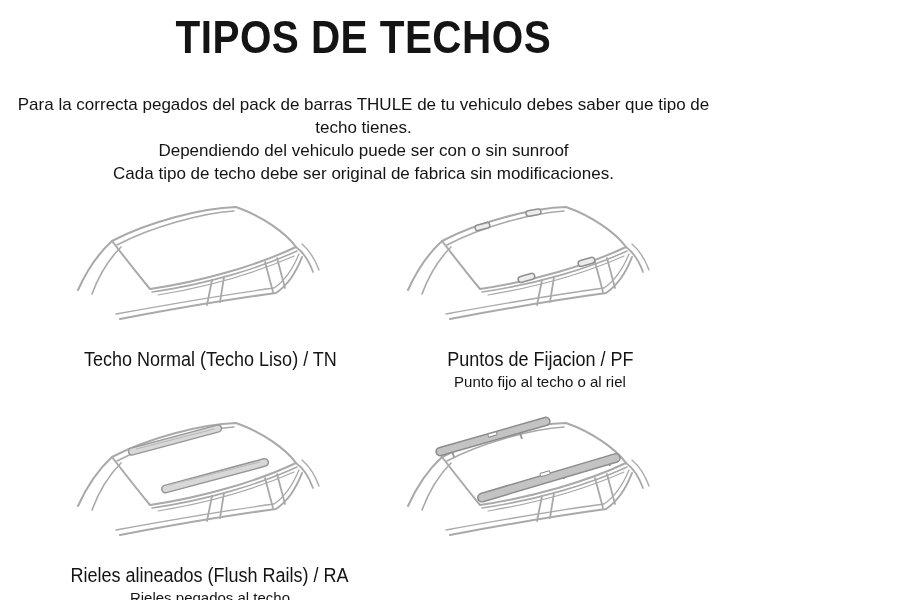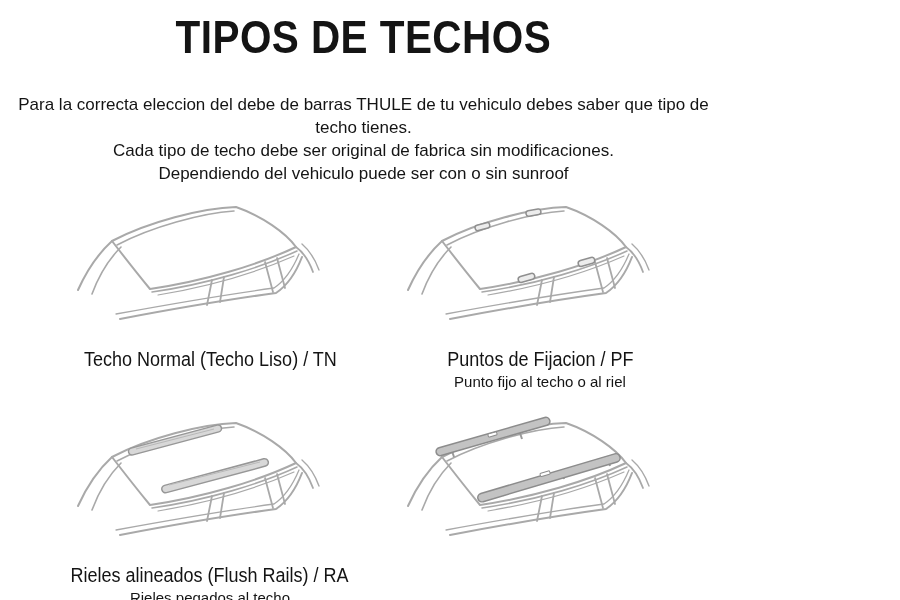--- a/index.html
+++ b/index.html
@@ -107,23 +107,23 @@
       <path d="M66,119 C126,108 180,99 224,93 C236,85 244,71 249,59" stroke-width="1.3"></path>
     </g>
   </defs>
 </svg>
 
 <div class="page">
 
   <h1 class="title"><span class="condensed">TIPOS DE TECHOS</span></h1>
 
   <div class="intro">
-    <div>Para la correcta eleccion del debe de barras THULE de tu vehiculo debes saber que tipo de techo tienes.</div>
+    <div>Para la correcta pegados del pack de barras THULE de tu vehiculo debes saber que tipo de techo tienes.</div>
+    <div>Dependiendo del vehiculo puede ser con o sin sunroof</div>
     <div>Cada tipo de techo debe ser original de fabrica sin modificaciones.</div>
-    <div>Dependiendo del vehiculo puede ser con o sin sunroof</div>
   </div>
 
   <div class="grid">
 
     <figure class="cell">
       <svg class="illus" viewBox="0 0 320 150">
         <use href="#roof-base"></use>
       </svg>
       <figcaption class="caption"><span class="condensed">Techo Normal (Techo Liso) / TN</span></figcaption>
       <div class="subcaption"></div>

